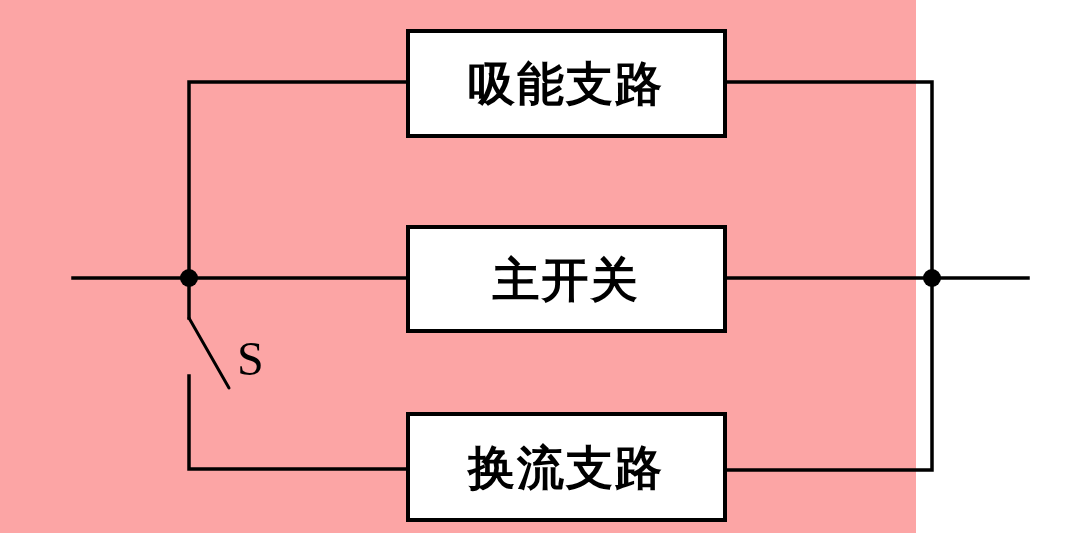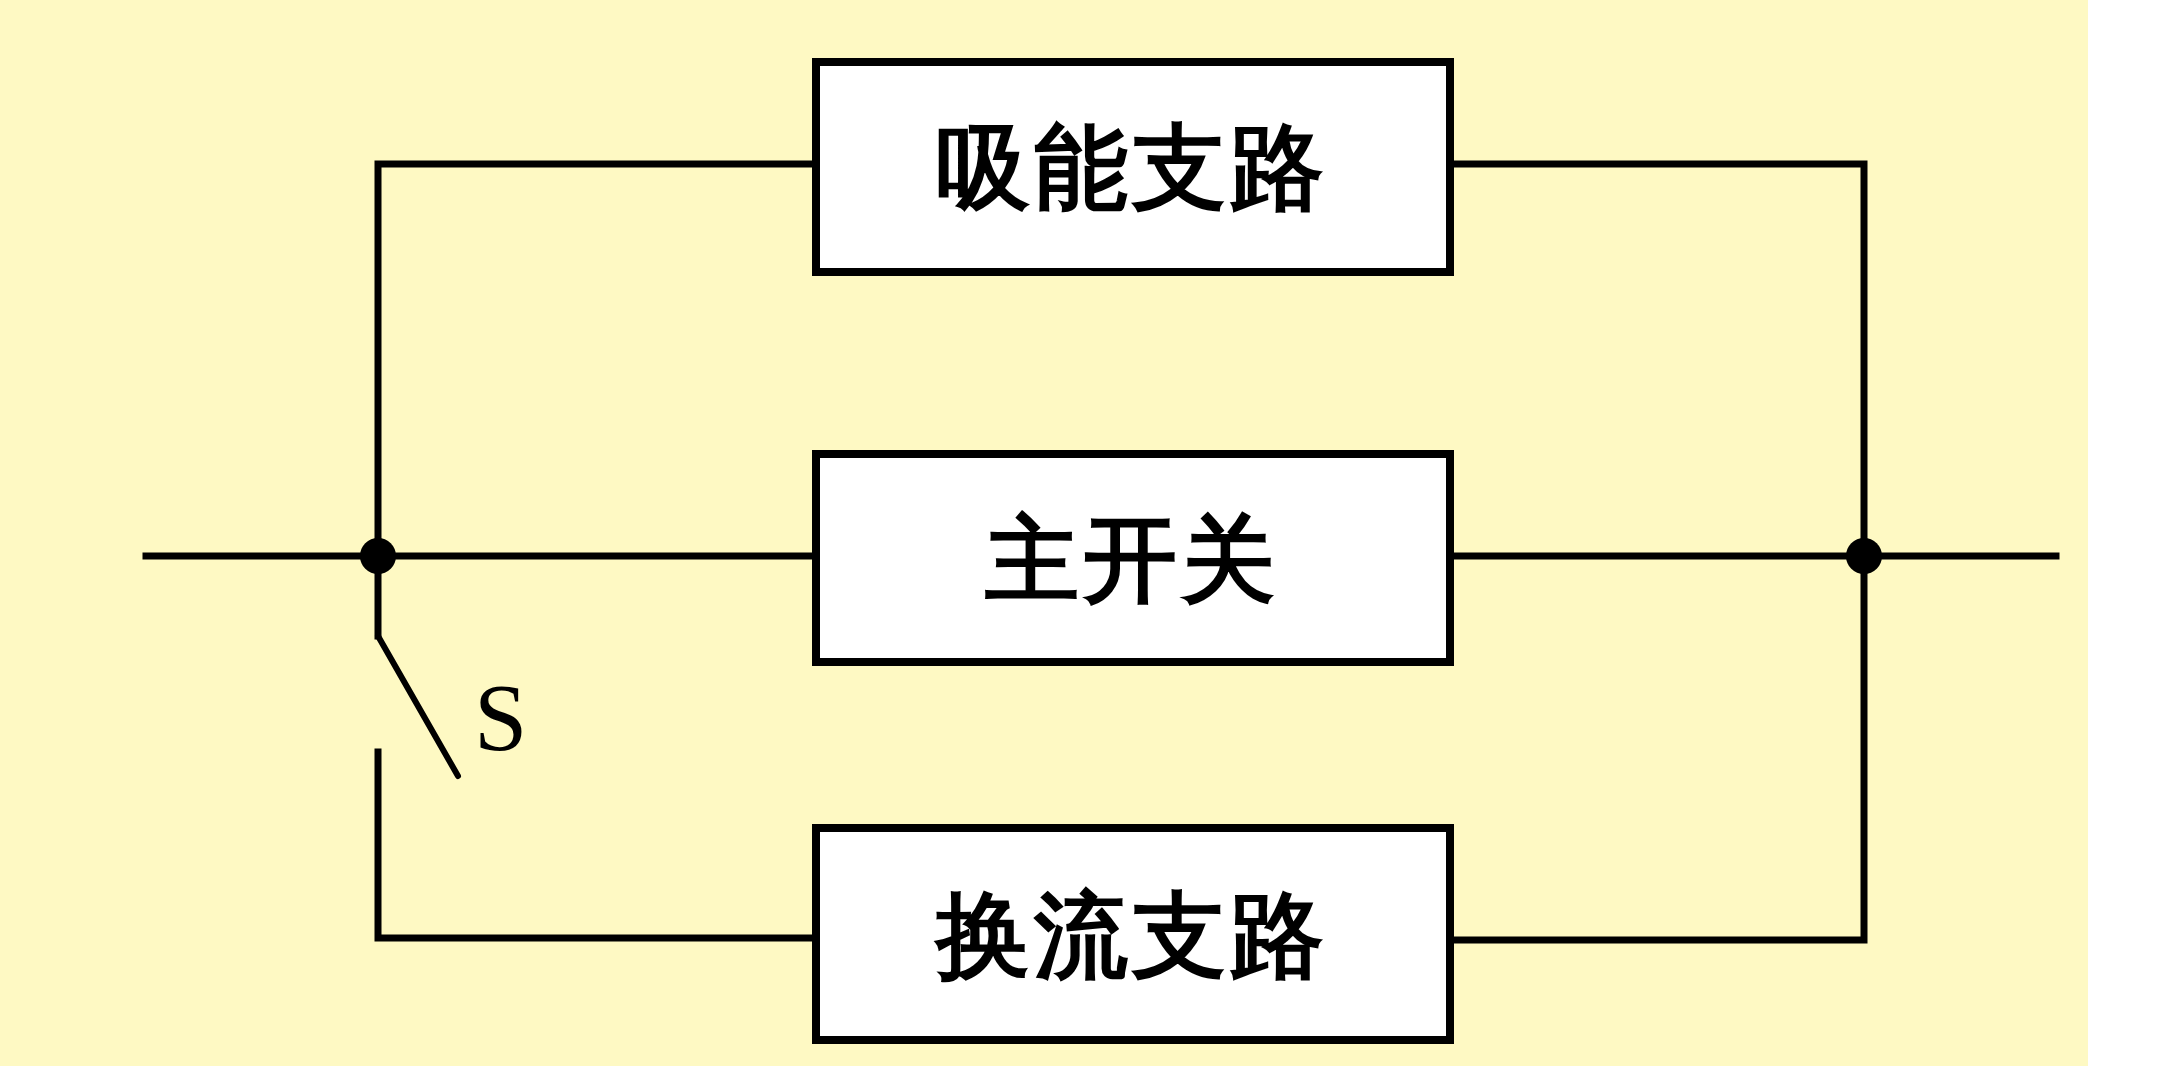--- a/index.html
+++ b/index.html
@@ -5,23 +5,23 @@
   html, body {
     margin: 0;
     padding: 0;
     background: #ffffff;
     width: 1080px;
     height: 533px;
     overflow: hidden;
   }
   .canvas {
     position: relative;
-    width: 1044px;
+    width: 916px;
     height: 533px;
-    background: #fef9c3;
+    background: #fca5a5;
   }
   svg { display: block; }
   .wire {
     stroke: #000000;
     stroke-width: 3.5;
     fill: none;
     stroke-linecap: square;
     stroke-linejoin: miter;
   }
   .blade {

